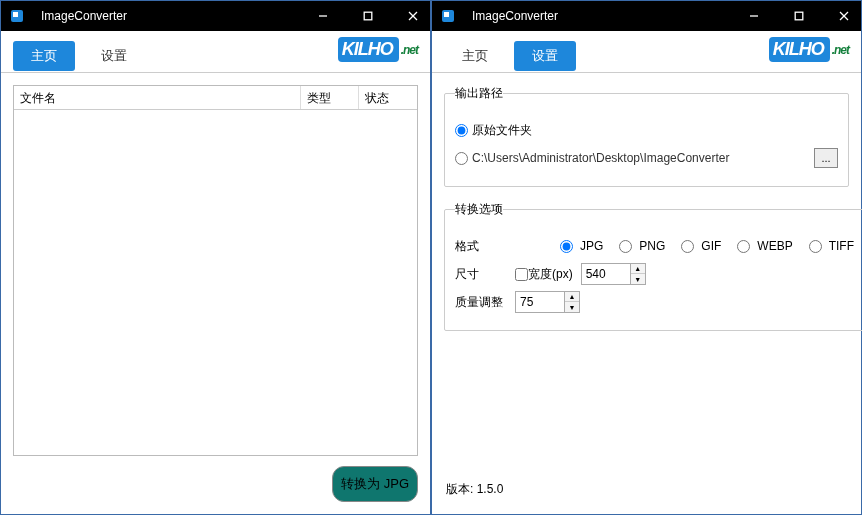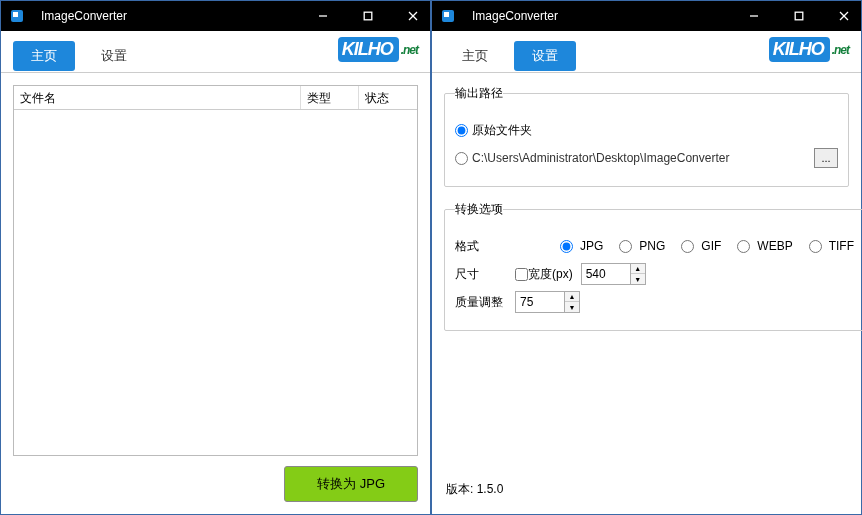--- a/index.html
+++ b/index.html
@@ -107,24 +107,24 @@
   .col-name { flex: 1; }
   .col-type { width: 58px; }
   .col-status { width: 58px; }
   .list-body { flex: 1; background: #fff; }
   .btn-row {
     display: flex; justify-content: flex-end;
     padding-top: 10px;
   }
   .convert-btn {
     border: 1px solid #888;
-    background: #84cc16;
-    padding: 8px 32px;
+    background: #0f766e;
+    padding: 8px 8px;
     font-size: 13px;
-    border-radius: 3px;
+    border-radius: 12px;
     cursor: pointer;
   }
   
   
   .fieldset {
     border: 1px solid #ccc;
     border-radius: 2px;
     margin-bottom: 14px;
     padding: 12px 10px 12px 10px;
     position: relative;

